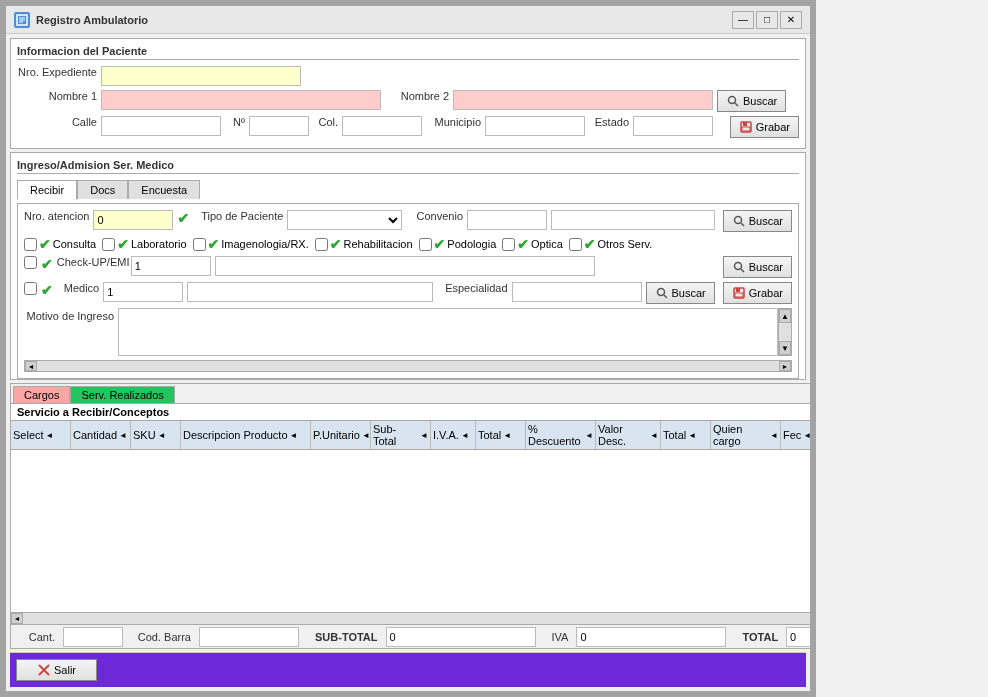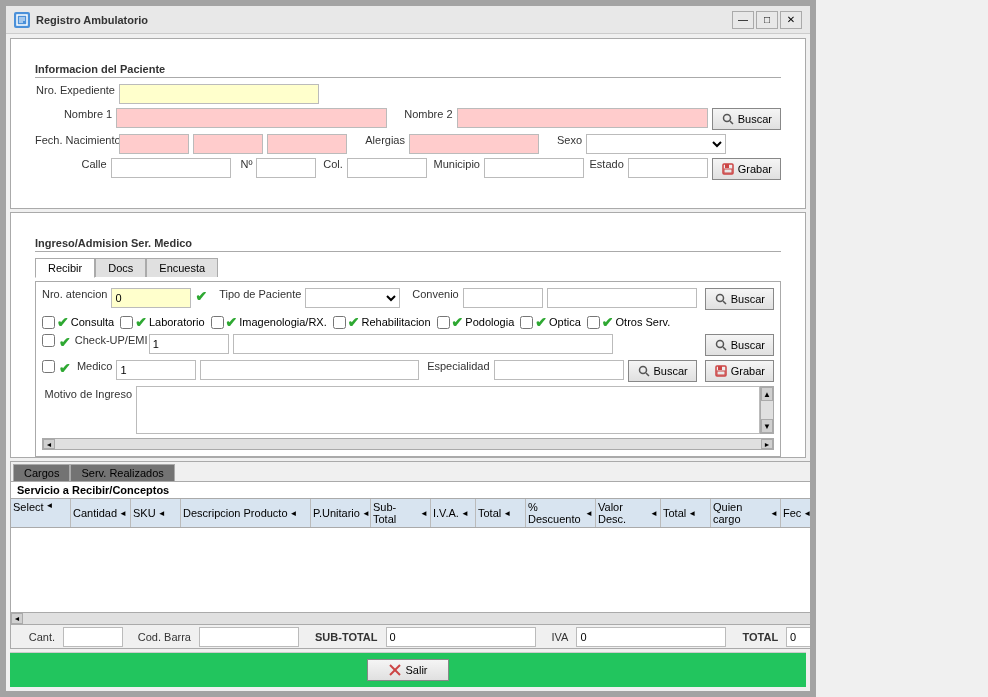--- a/index.html
+++ b/index.html
@@ -8,21 +8,21 @@
     .window { width: 816px; height: 697px; background: #f0f0f0; border: 6px solid #a3a3a3; display: flex; flex-direction: column; }
     
     .title-bar { background: #e8e8e8; height: 28px; display: flex; align-items: center; padding: 0 8px; border-bottom: 1px solid #ccc; user-select: none; }
     .title-bar-icon { width: 16px; height: 16px; background: #4a90d9; border-radius: 2px; margin-right: 6px; display: flex; align-items: center; justify-content: center; color: white; font-size: 9px; }
     .title-bar-text { flex: 1; font-size: 11px; font-weight: 600; color: #333; }
     .title-bar-buttons { display: flex; gap: 2px; }
     .title-btn { width: 22px; height: 18px; border: 1px solid #aaa; background: #e8e8e8; cursor: pointer; display: flex; align-items: center; justify-content: center; font-size: 10px; }
 
     .content { flex: 1; overflow: hidden; display: flex; flex-direction: column; padding: 4px; gap: 3px; }
 
-    .section { background: white; border: 1px solid #aaa; padding: 24px; }
+    .section { background: white; border: 1px solid #aaa; padding: 6px; }
     .section-title { font-weight: bold; font-size: 11px; color: #333; margin-bottom: 6px; border-bottom: 1px solid #aaa; padding-bottom: 2px; }
 
     .form-row { display: flex; align-items: flex-start; margin-bottom: 4px; gap: 4px; }
     .form-label { color: #333; white-space: nowrap; text-align: right; }
     
     input[type="text"], select { border: 1px solid #bbb; background: #fff; height: 20px; padding: 1px 3px; font-size: 11px; }
     input.yellow { background: #ffffcc; }
     input.pink { background: #ffcccc; }
 
     .btn { border: 1px solid #888; background: linear-gradient(to bottom, #f5f5f5, #e0e0e0); height: 22px; padding: 0 8px; cursor: pointer; display: flex; align-items: center; gap: 3px; font-size: 11px; white-space: nowrap; }
@@ -30,24 +30,24 @@
 
     .tabs { display: flex; gap: 0; margin-bottom: 4px; }
     .tab { padding: 3px 12px; border: 1px solid #aaa; border-bottom: none; background: #e0e0e0; cursor: pointer; font-size: 11px; }
     .tab.active { background: white; border-bottom: 1px solid white; margin-bottom: -1px; z-index: 1; }
     .tab-content { border: 1px solid #aaa; padding: 6px; background: white; }
 
     .checkbox-row { display: flex; align-items: center; gap: 6px; flex-wrap: wrap; margin-bottom: 4px; }
     .chk-item { display: flex; align-items: center; gap: 2px; }
     .chk-item input { margin: 0; }
     .green-check { color: #2ea832; font-size: 14px; font-weight: bold; }
-    .cargo-tab { padding: 2px 10px; border: 1px solid #aaa; border-bottom: none; background: #737373; cursor: pointer; font-size: 11px; }
-    .cargo-tab.active { background: #737373; }
-
-    .exit-bar { display: flex; justify-content: center; padding: 6px; background: #22c55e; border-top: 1px solid #ccc; }
+    .cargo-tab { padding: 2px 10px; border: 1px solid #aaa; border-bottom: none; background: #22c55e; cursor: pointer; font-size: 11px; }
+    .cargo-tab.active { background: #fca5a5; }
+
+    .exit-bar { display: flex; justify-content: flex-start; padding: 6px; background: #6d28d9; border-top: 1px solid #ccc; }
 
     textarea { border: 1px solid #bbb; font-size: 11px; padding: 2px; resize: none; width: 100%; }
 
     .motivo-row { display: flex; align-items: flex-start; gap: 4px; margin-bottom: 4px; }
     .motivo-text { flex: 1; height: 48px; }
 
     .sub-total-bar { display: flex; align-items: center; background: #f0f0f0; border-top: 1px solid #aaa; padding: 2px 4px; gap: 8px; height: 24px; }
     .sub-total-label { font-weight: bold; }
     .sub-total-val { background: white; border: 1px solid #aaa; height: 18px; padding: 0 4px; min-width: 80px; }
     .iva-val { background: #cce8cc; border: 1px solid #aaa; height: 18px; padding: 0 4px; min-width: 80px; }
@@ -95,34 +95,20 @@
             <svg width="12" height="12" viewBox="0 0 12 12">
                 <circle cx="5" cy="5" r="3.5" fill="none" stroke="#555" stroke-width="1.5"></circle>
                 <line x1="8" y1="8" x2="11" y2="11" stroke="#555" stroke-width="1.5"></line>
               </svg>
           </span>
           <span>Buscar</span>
         </button>
       </div>
 
 
-      <div class="form-row">
-        <span class="form-label" style="width:80px">Fech. Nacimiento</span>
-        <input type="text" class="pink" style="width: 70px;">
-        <input type="text" class="pink" style="width: 70px;">
-        <input type="text" class="pink" style="width: 80px;">
-        <span class="form-label" style="width:50px;margin-left:4px">Alergias</span>
-        <input type="text" class="pink" style="width: 130px;">
-        <span class="form-label" style="width:35px;margin-left:4px">Sexo</span>
-        <select style="width:140px; height:20px;">
-          <option></option>
-          <option>Masculino</option>
-          <option>Femenino</option>
-        </select>
-      </div>
 
 
 
       <div class="form-row">
         <span class="form-label" style="width:80px">Calle</span>
         <input type="text" style="width: 120px;">
         <span class="form-label" style="width:20px">Nº</span>
         <input type="text" style="width: 60px;">
         <span class="form-label" style="width:25px">Col.</span>
         <input type="text" style="width: 80px;">
@@ -284,21 +270,21 @@
         <div style="display:flex;padding:2px 2px 0 2px;background:#f0f0f0;border-bottom:1px solid #aaa">
           <div class="cargo-tab active"><span>Cargos</span></div>
           <div class="cargo-tab"><span>Serv. Realizados</span></div>
         </div>
 
         <div style="padding:2px 6px;font-weight:bold;font-size:11px;border-bottom:1px solid #aaa">Servicio a Recibir/Conceptos</div>
 
         <div style="overflow:hidden;flex:1;display:flex;flex-direction:column">
 
           <div style="display:flex;background:#d8e4f0;border-bottom:1px solid #aaa;flex-shrink:0">
-            <div style="width:60px;border-right:1px solid #bbb;padding:2px 2px;display:flex;gap:2px;font-size:10px">
+            <div style="width:60px;border-right:1px solid #bbb;padding:2px 2px;display:flex;align-items:center;gap:2px;font-size:10px">
               <span>Select</span>
               <span style="cursor:pointer;font-size:8px">◄</span>
             </div>
             <div style="width:60px;border-right:1px solid #bbb;padding:2px 2px;display:flex;align-items:center;gap:2px;font-size:10px">
               <span>Cantidad</span>
               <span style="cursor:pointer;font-size:8px">◄</span>
             </div>
             <div style="width:50px;border-right:1px solid #bbb;padding:2px 2px;display:flex;align-items:center;gap:2px;font-size:10px">
               <span>SKU</span>
               <span style="cursor:pointer;font-size:8px">◄</span>

